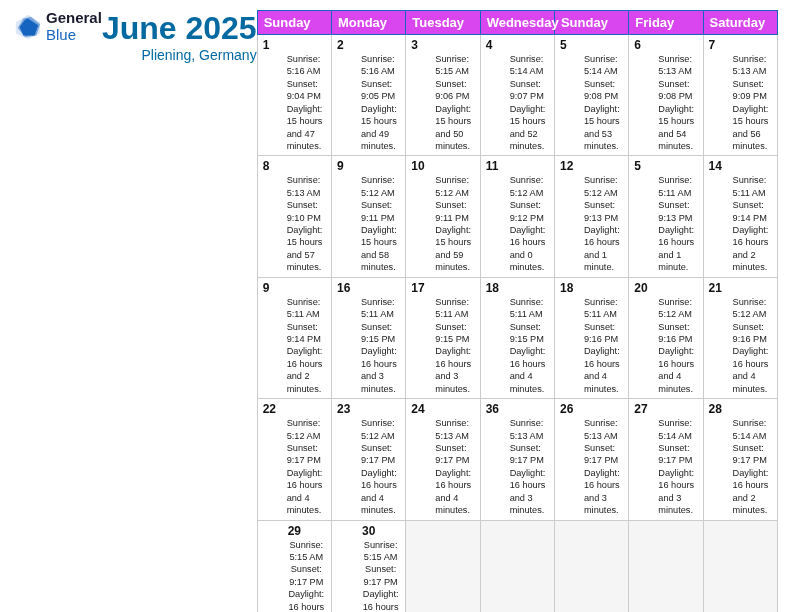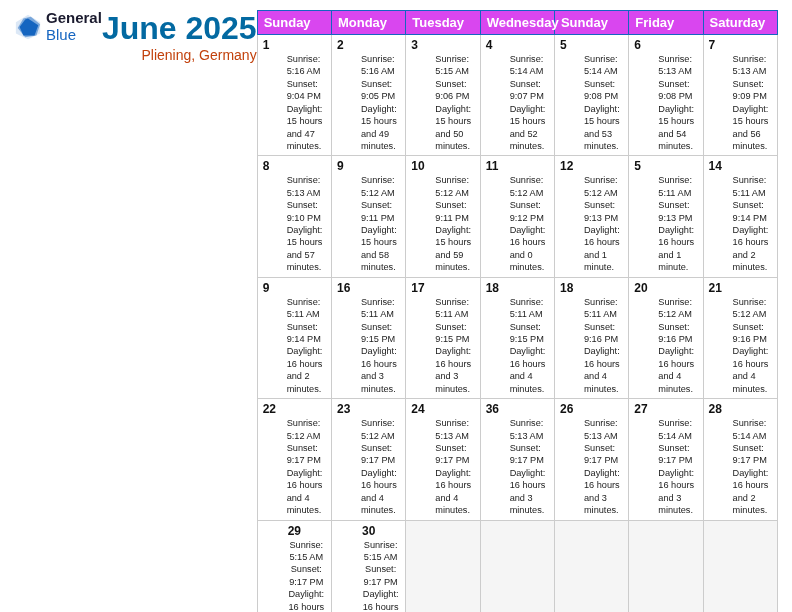--- a/index.html
+++ b/index.html
@@ -51,21 +51,21 @@
       text-align: right;
     }
     .title-block h1 {
       font-size: 32px;
       font-weight: bold;
       color: #0369a1;
     }
     .title-block h2 {
       font-size: 14px;
       font-weight: normal;
-      color: #c2410c;
+      color: #0369a1;
     }
     .calendar {
       width: 100%;
       border-collapse: collapse;
       flex: 1;
       table-layout: fixed;
     }
     .calendar th {
       background: #d946ef;
       color: #fff;

